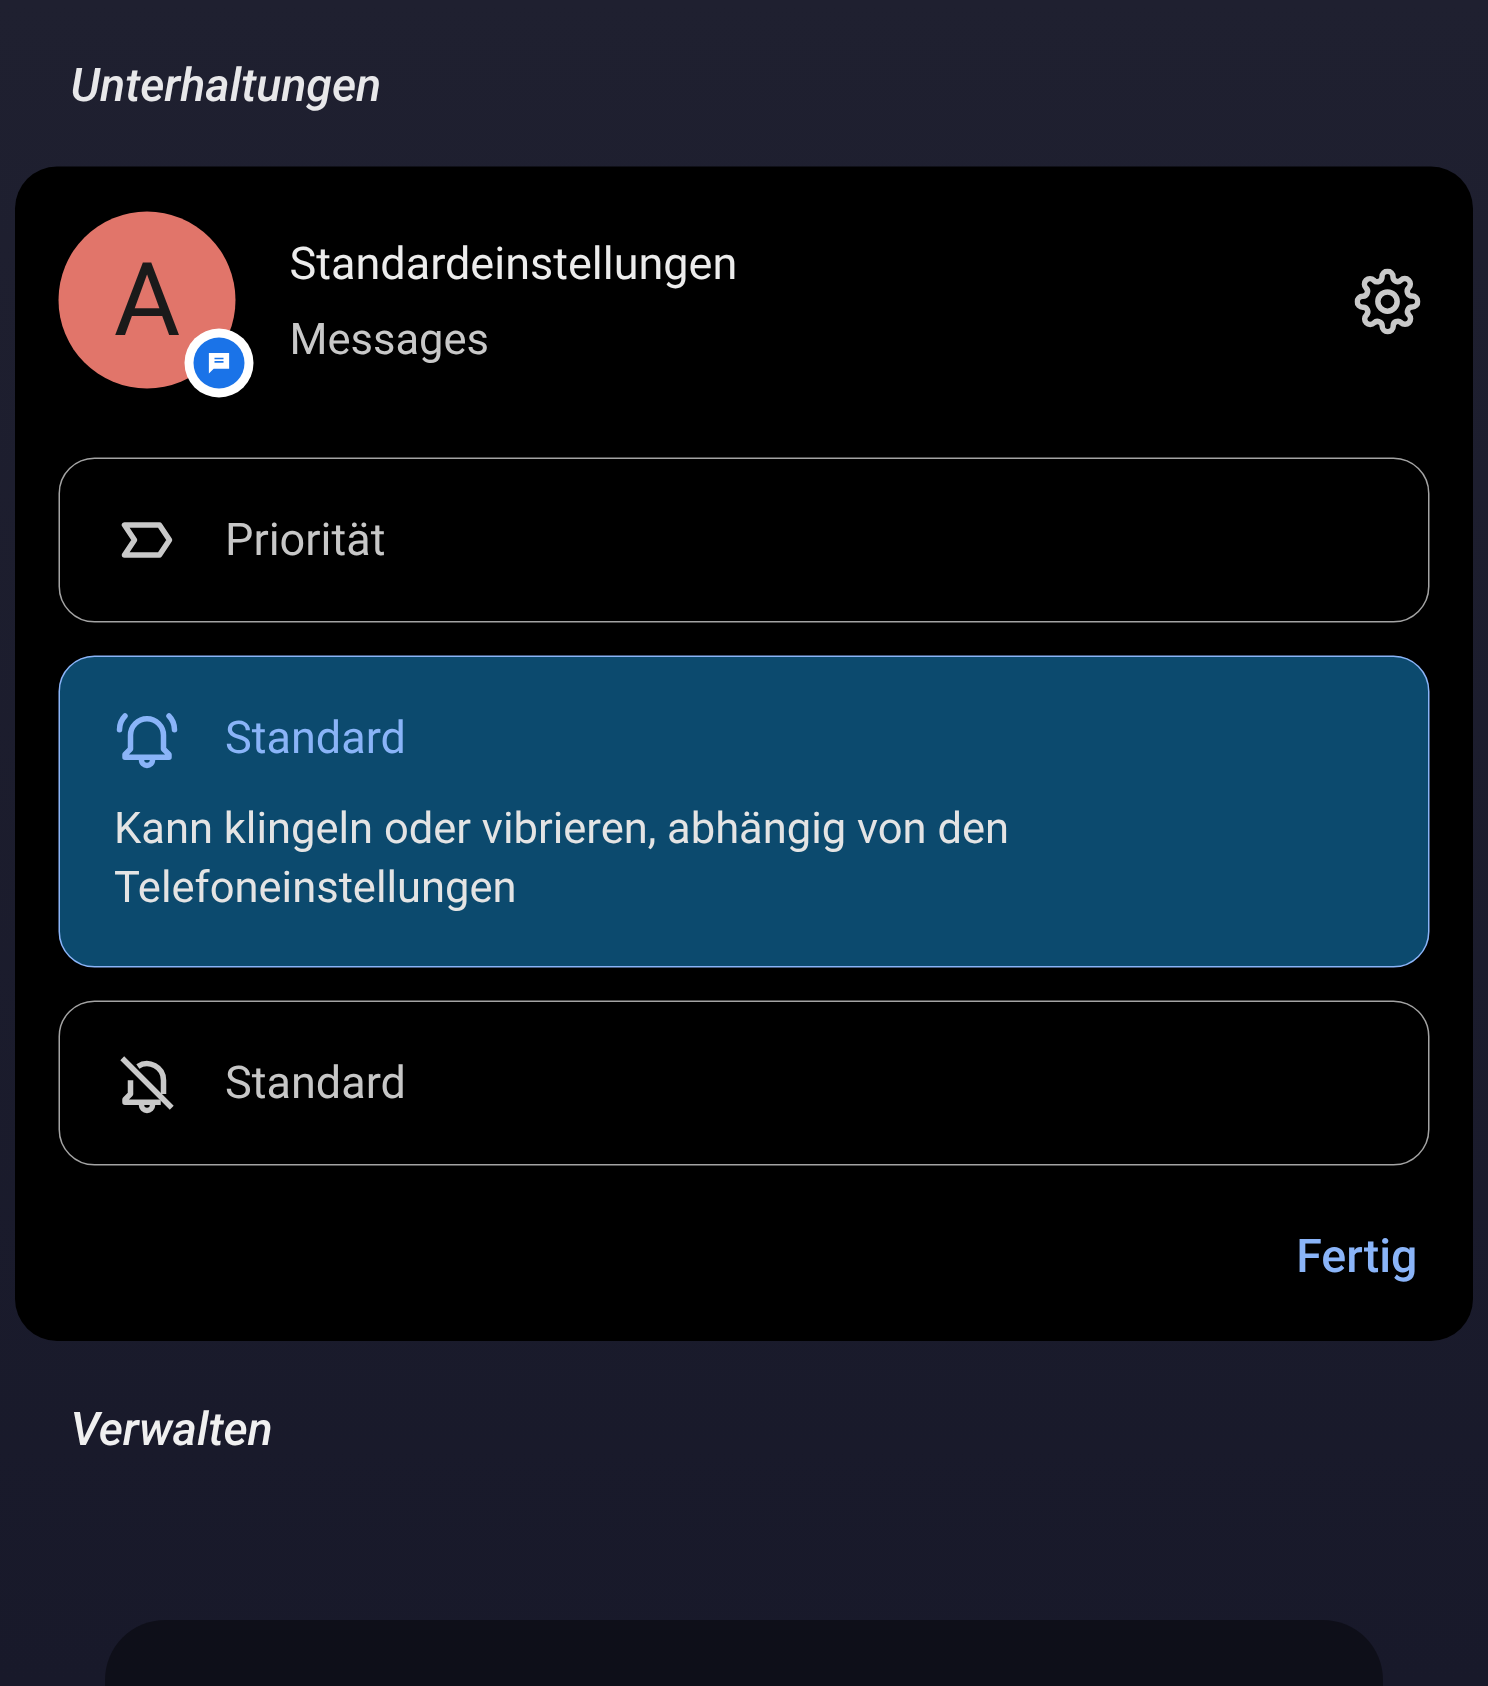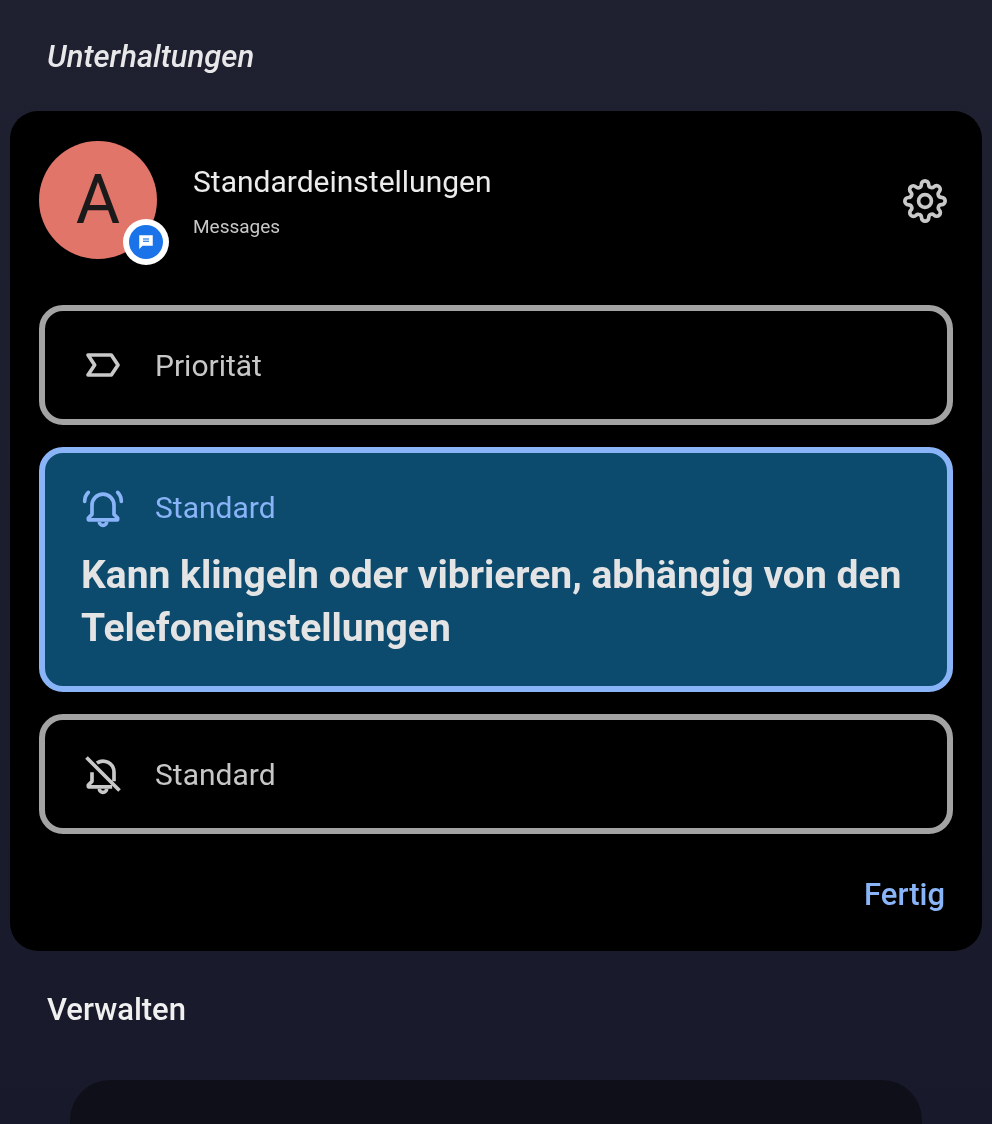--- a/index.html
+++ b/index.html
@@ -79,41 +79,41 @@
       flex-direction: column;
       gap: 16px;
     }
     .header-title {
       color: #ececec;
       font-size: 30px;
       font-weight: 400;
     }
     .header-subtitle {
       color: #c8c8c8;
-      font-size: 19px;
+      font-size: 29px;
       font-weight: 400;
     }
     .gear-btn {
       width: 48px;
       height: 48px;
       display: flex;
       align-items: center;
       justify-content: center;
       color: #c9c9c9;
       cursor: pointer;
       margin-right: 4px;
     }
     .options {
       display: flex;
       flex-direction: column;
       gap: 22px;
       margin-top: 44px;
     }
     .option {
-      border: 6px solid #a3a3a3;
+      border: 1px solid #a3a3a3;
       border-radius: 24px;
       padding: 32px 36px;
       display: flex;
       flex-direction: column;
       gap: 20px;
       cursor: pointer;
       justify-content: center;
     }
     .option-row {
       display: flex;
@@ -139,41 +139,42 @@
       background: #0c4a6e;
     }
     .option.selected .option-icon {
       color: #8ab4f8;
     }
     .option.selected .option-label {
       color: #8ab4f8;
     }
     .option-desc {
       color: #e4e4e4;
-      font-size: 39px;
-      font-weight: 700;
+      font-size: 29px;
+      font-weight: 400;
       line-height: 1.35;
     }
     .done-btn {
       text-align: right;
       margin-top: 42px;
       padding-right: 8px;
     }
     .done-text {
       color: #8ab4f8;
       font-size: 31px;
       font-weight: 500;
       cursor: pointer;
       margin-top: 10px;
     }
     .bottom-bar {
       display: flex;
       justify-content: space-between;
       align-items: center;
       padding: 40px 47px 0 47px;
+      font-style: italic;
     }
     .bottom-link {
       color: #f0f0f0;
       font-size: 31px;
       font-weight: 500;
       cursor: pointer;
     }
     .bg-pill {
       position: absolute;
       bottom: 0;

